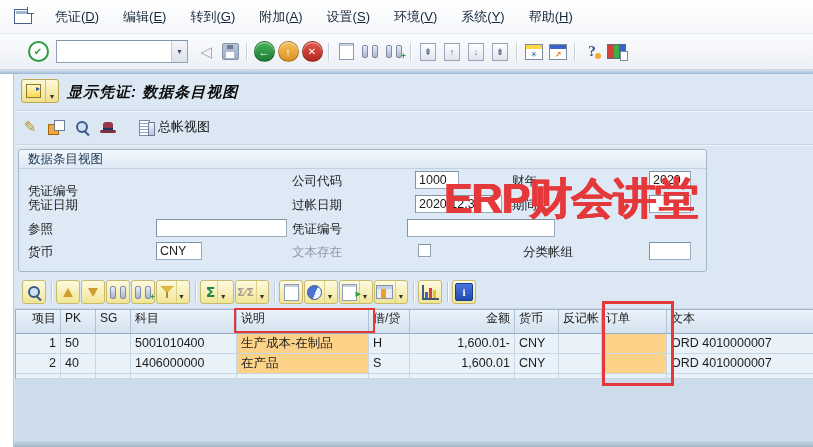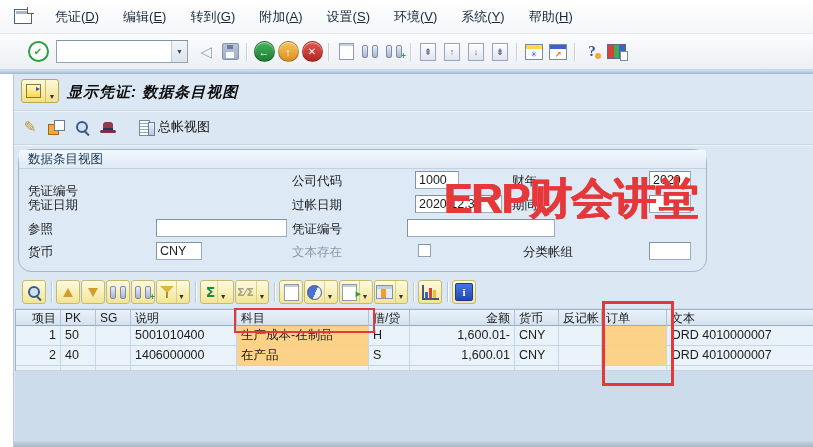--- a/index.html
+++ b/index.html
@@ -68,21 +68,21 @@
   .hat{width:16px;height:13px;position:relative;}
   .hat::before{content:"";position:absolute;left:3px;top:1px;width:10px;height:8px;background:#93394a;border-radius:3px 3px 0 0;border-bottom:2px solid #24355c;box-sizing:border-box;}
   .hat::after{content:"";position:absolute;left:0;bottom:1px;width:16px;height:3px;background:#7d2f3f;border-radius:2px;}
   .curico{width:20px;height:14px;position:relative;}
   .curico::before,.curico::after{content:"";position:absolute;bottom:0;width:8px;height:8px;background:linear-gradient(#ffe27a,#f3b63c);border:1px solid #9a7d1c;box-shadow:0 -3px 0 -1px #caa53c;}
   .curico::before{left:0;}.curico::after{left:11px;}
   .glico{width:16px;height:15px;position:relative;}
   .glico::before{content:"";position:absolute;left:0;top:0;width:9px;height:14px;background:repeating-linear-gradient(#fff 0 2px,#8fa7c9 2px 3px);border:1px solid #7c8aa0;}
   .glico::after{content:"";position:absolute;right:0;top:2px;width:5px;height:12px;background:linear-gradient(#eef2fa,#b9c6de);border:1px solid #6d7d95;}
   
-  .gbox{position:absolute;left:4px;top:75px;width:689px;height:123px;border:1px solid #a3b6c8;border-radius:13px;background:#dde9f5;box-sizing:border-box;}
+  .gbox{position:absolute;left:4px;top:75px;width:689px;height:123px;border:1px solid #a3b6c8;border-radius:3px;background:#dde9f5;box-sizing:border-box;}
   .gboxtitle{position:absolute;left:0;right:0;top:0;height:19px;background:linear-gradient(#f2f7fc,#dfeaf5);border-bottom:1px solid #c2d1e0;border-radius:3px 3px 0 0;line-height:18px;padding-left:9px;color:#17344f;box-sizing:border-box;}
   .lbl{position:absolute;height:18px;line-height:18px;white-space:nowrap;}
   .lbl.dis{color:#8d9aa8;text-align:center;}
   .fld{position:absolute;height:18px;line-height:16px;background:#fff;border:1px solid #9aabbc;border-top-color:#7f93a6;border-left-color:#7f93a6;padding:0 3px;box-sizing:border-box;white-space:nowrap;overflow:hidden;}
   .chk{position:absolute;width:13px;height:13px;background:#fff;border:1px solid #8fa1b3;border-top-color:#7f93a6;box-sizing:border-box;}
   
   .alvbar{position:absolute;left:8px;top:206px;height:24px;display:flex;align-items:center;}
   .ybtn{height:24px;background:linear-gradient(#fdfae0,#f2e594);border:1px solid #c6ba70;border-radius:3px;display:flex;align-items:center;justify-content:center;box-sizing:border-box;margin-right:1px;}
   .ybtn.w1{width:24px;}
   .ybtn.w2{width:34px;padding-right:0;}
@@ -102,21 +102,21 @@
   .layico{width:15px;height:12px;border:1px solid #8593ac;background:linear-gradient(90deg,#e8edf5 0 4px,#f0a028 4px 9px,#e8edf5 9px);box-shadow:inset 0 3px 0 #c3cede;}
   .chartico{width:15px;height:13px;border-left:2px solid #44597a;border-bottom:2px solid #44597a;
     background:linear-gradient(#3a62c9,#3a62c9) left 1px bottom 0/3px 6px no-repeat,
                linear-gradient(#d6423a,#d6423a) left 5px bottom 0/3px 10px no-repeat,
                linear-gradient(#f0c028,#f0c028) left 9px bottom 0/3px 8px no-repeat;}
   .infoico{width:16px;height:16px;background:linear-gradient(#4a77dd,#1f49b0);border:1px solid #173a8f;border-radius:2px;color:#fff;font-family:"Liberation Serif",serif;font-weight:bold;font-size:11px;display:flex;align-items:center;justify-content:center;}
   
   .gridclient{position:absolute;left:1px;top:234px;width:799px;height:133px;background:#ccdcea;}
   .alvgrid{position:absolute;left:1px;top:235px;display:grid;border-top:1px solid #9fb4c8;border-left:1px solid #9fb4c8;
            grid-template-columns:45px 35px 35px 106px 132px 41px 105px 44px 43px 65px 148px;}
-  .th{height:16px;background:linear-gradient(#eaf2fa,#d4e2ef);border-right:1px solid #aec2d4;border-bottom:1px solid #94abc0;padding:1px 4px;font-size:12px;line-height:15px;box-sizing:border-box;white-space:nowrap;overflow:hidden;}
+  .th{height:24px;background:linear-gradient(#eaf2fa,#d4e2ef);border-right:1px solid #aec2d4;border-bottom:1px solid #94abc0;padding:1px 4px;font-size:12px;line-height:15px;box-sizing:border-box;white-space:nowrap;overflow:hidden;}
   .td{height:20px;background:#e9f1f9;border-right:1px solid #c6d6e5;border-bottom:1px solid #c6d6e5;padding:2px 4px;box-sizing:border-box;white-space:nowrap;overflow:hidden;line-height:15px;}
   .tp{height:5px;padding:0;}
   .hl{background:#fcd288;}
   .num{text-align:right;}
   
   .redrect{position:absolute;border:3px solid #e5383b;pointer-events:none;}
   .redrect.thin{border-width:2px;}
   .wmark{position:absolute;left:430px;top:96px;font-size:43px;font-weight:bold;letter-spacing:-1px;white-space:nowrap;z-index:60;
          text-shadow:0.6px 0 0 currentColor,-0.6px 0 0 currentColor;}
   .bstrip{position:absolute;left:0;right:0;bottom:0;height:6px;background:linear-gradient(#c7d5e2,#a4b7c7);}
@@ -327,22 +327,22 @@
       <div class="ybtn w1">
           <div class="infoico">i</div>
         </div>
     </div>
 
     <div class="gridclient"></div>
     <div class="alvgrid">
       <div class="th num">项目</div>
       <div class="th">PK</div>
       <div class="th">SG</div>
+      <div class="th">科目</div>
       <div class="th">说明</div>
-      <div class="th">科目</div>
       <div class="th">借/贷</div>
       <div class="th num">金额</div>
       <div class="th">货币</div>
       <div class="th">反记帐</div>
       <div class="th">订单</div>
       <div class="th">文本</div>
 
       <div class="td num">1</div>
       <div class="td">50</div>
       <div class="td"></div>

